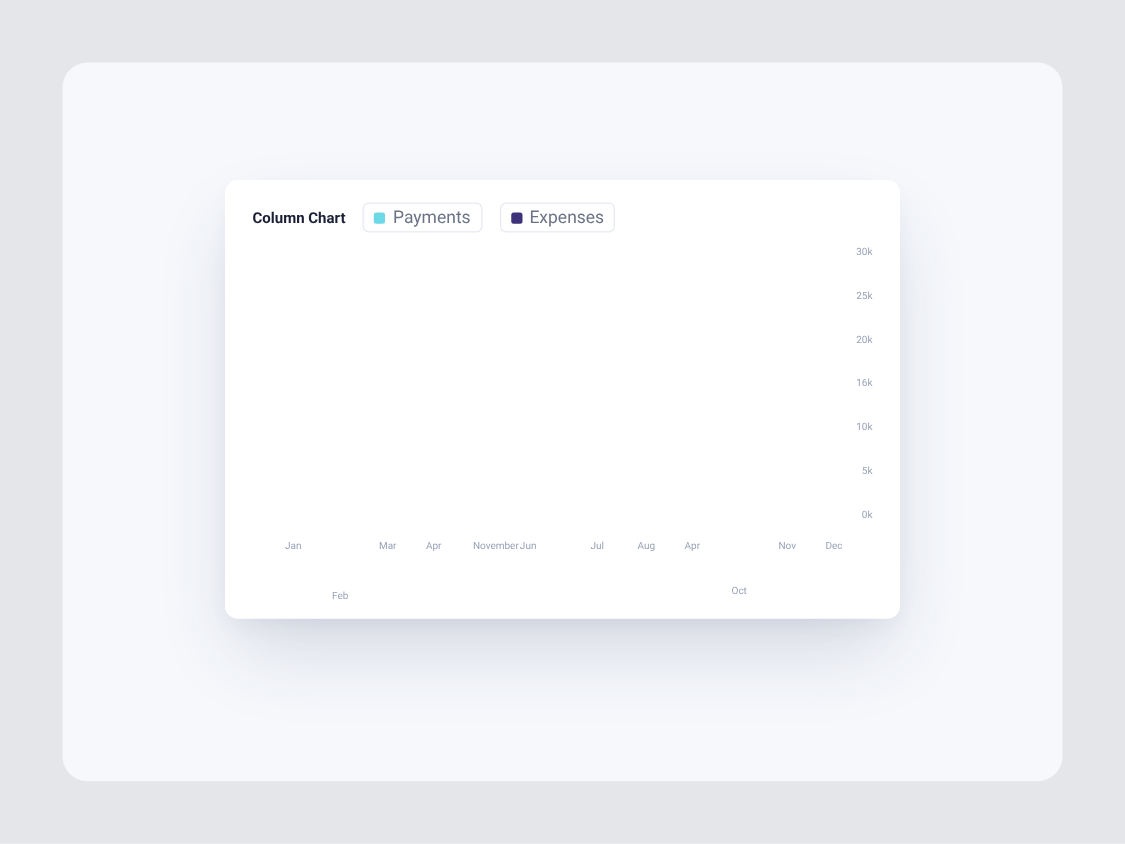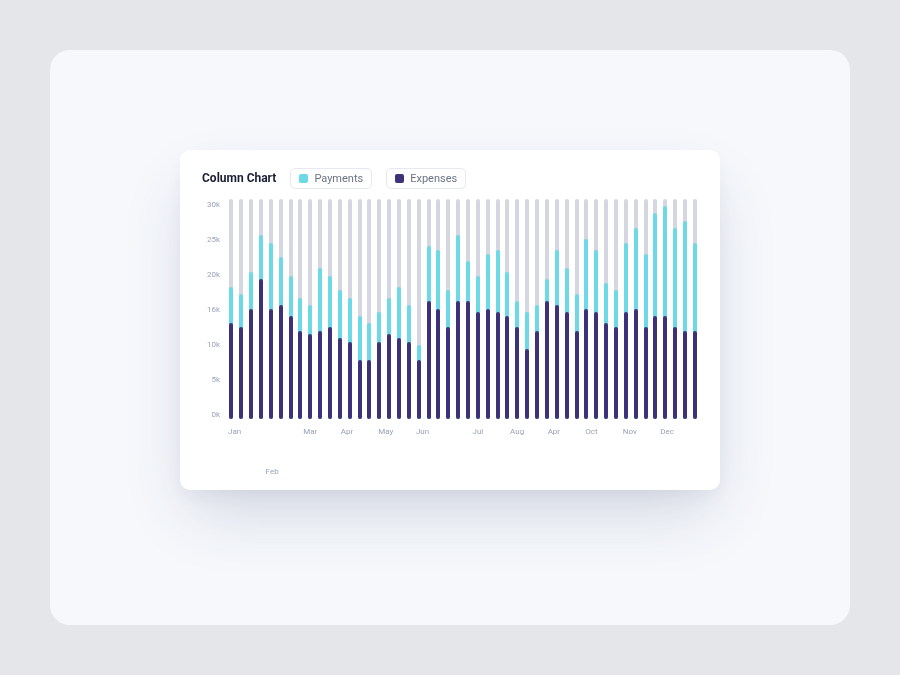--- a/index.html
+++ b/index.html
@@ -41,32 +41,33 @@
     font-weight: 700;
     color: #1a1f36;
   }
   .legend-pill {
     display: inline-flex;
     align-items: center;
     gap: 6px;
     border: 1px solid #e6e9f2;
     border-radius: 5px;
     padding: 3px 8px;
-    font-size: 11px;
+    font-size: 14px;
     color: #6b7385;
   }
   .legend-swatch {
     width: 9px;
     height: 9px;
     border-radius: 2px;
   }
   .plot-wrap {
     display: flex;
     gap: 8px;
     align-items: stretch;
+    flex-direction: column;
   }
   .y-axis {
     display: flex;
     flex-direction: column;
     justify-content: space-between;
     height: 220px;
     padding-top: 2px;
   }
   .y-tick {
     font-size: 8px;
@@ -388,24 +389,24 @@
             <div class="bar-expenses" style="height: 40%;"></div>
           </div>
         </div>
     </div>
 
     <div class="x-axis" id="x-axis">
         <div class="x-tick" style="flex: 4 1 0px;">Jan</div>
         <div class="x-tick" style="flex: 4 1 0px; margin-top: 40px;">Feb</div>
         <div class="x-tick" style="flex: 4 1 0px;">Mar</div>
         <div class="x-tick" style="flex: 4 1 0px;">Apr</div>
-        <div class="x-tick" style="flex: 4 1 0px;">May</div>
+        <div class="x-tick" style="flex: 4 1 0px;">November</div>
         <div class="x-tick" style="flex: 4 1 0px;">Jun</div>
         <div class="x-tick" style="flex: 4 1 0px; margin-left: 19px;">Jul</div>
         <div class="x-tick" style="flex: 4 1 0px;">Aug</div>
         <div class="x-tick" style="flex: 4 1 0px;">Apr</div>
-        <div class="x-tick" style="flex: 4 1 0px;">Oct</div>
+        <div class="x-tick" style="flex: 4 1 0px; margin-top: 36px;">Oct</div>
         <div class="x-tick" style="flex: 4 1 0px;">Nov</div>
         <div class="x-tick" style="flex: 4 1 0px;">Dec</div>
       </div>
 
   </div>
 </div>
 
 </body></html>

